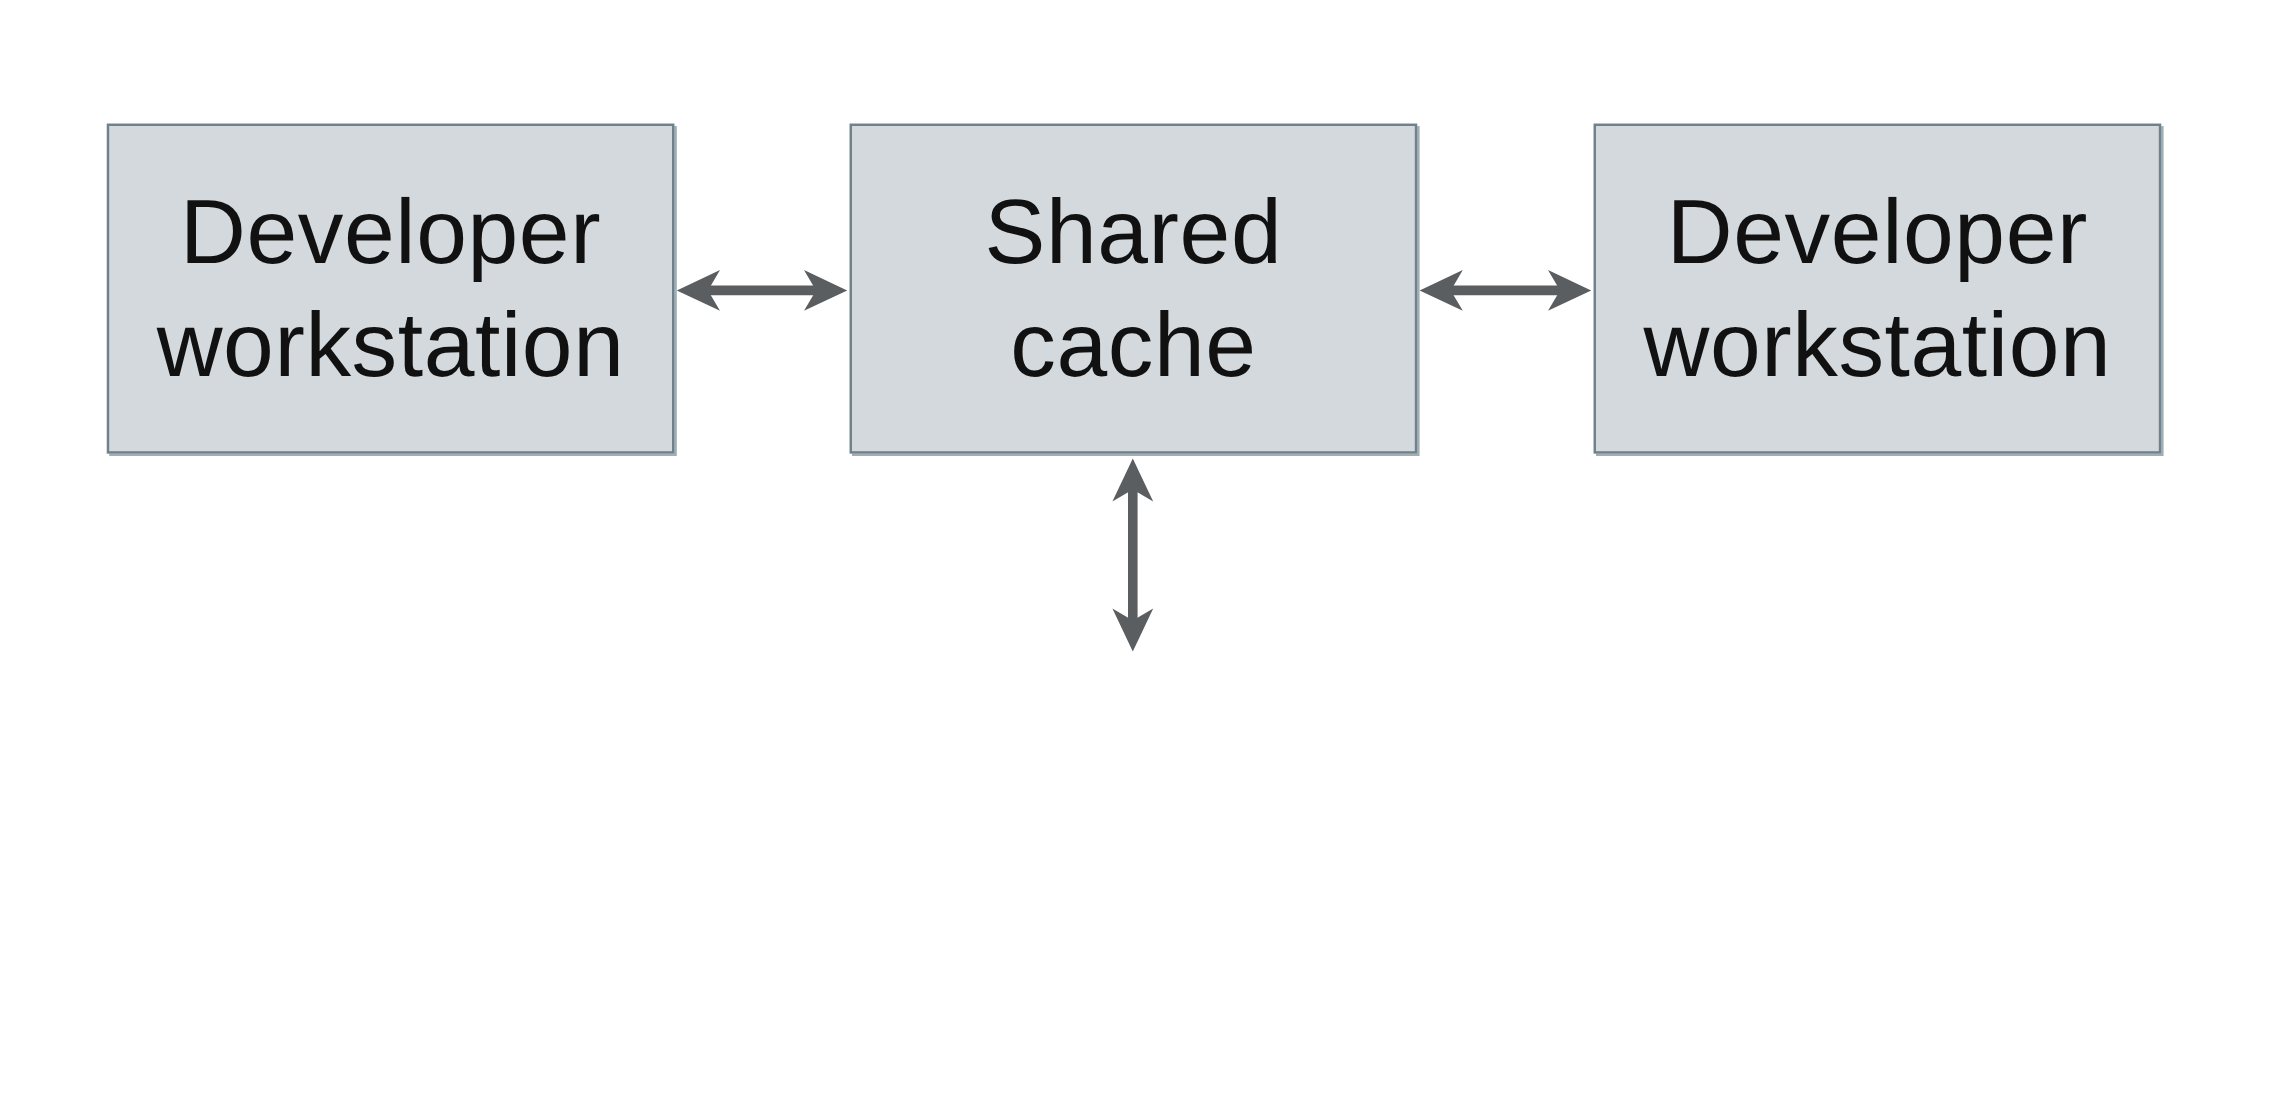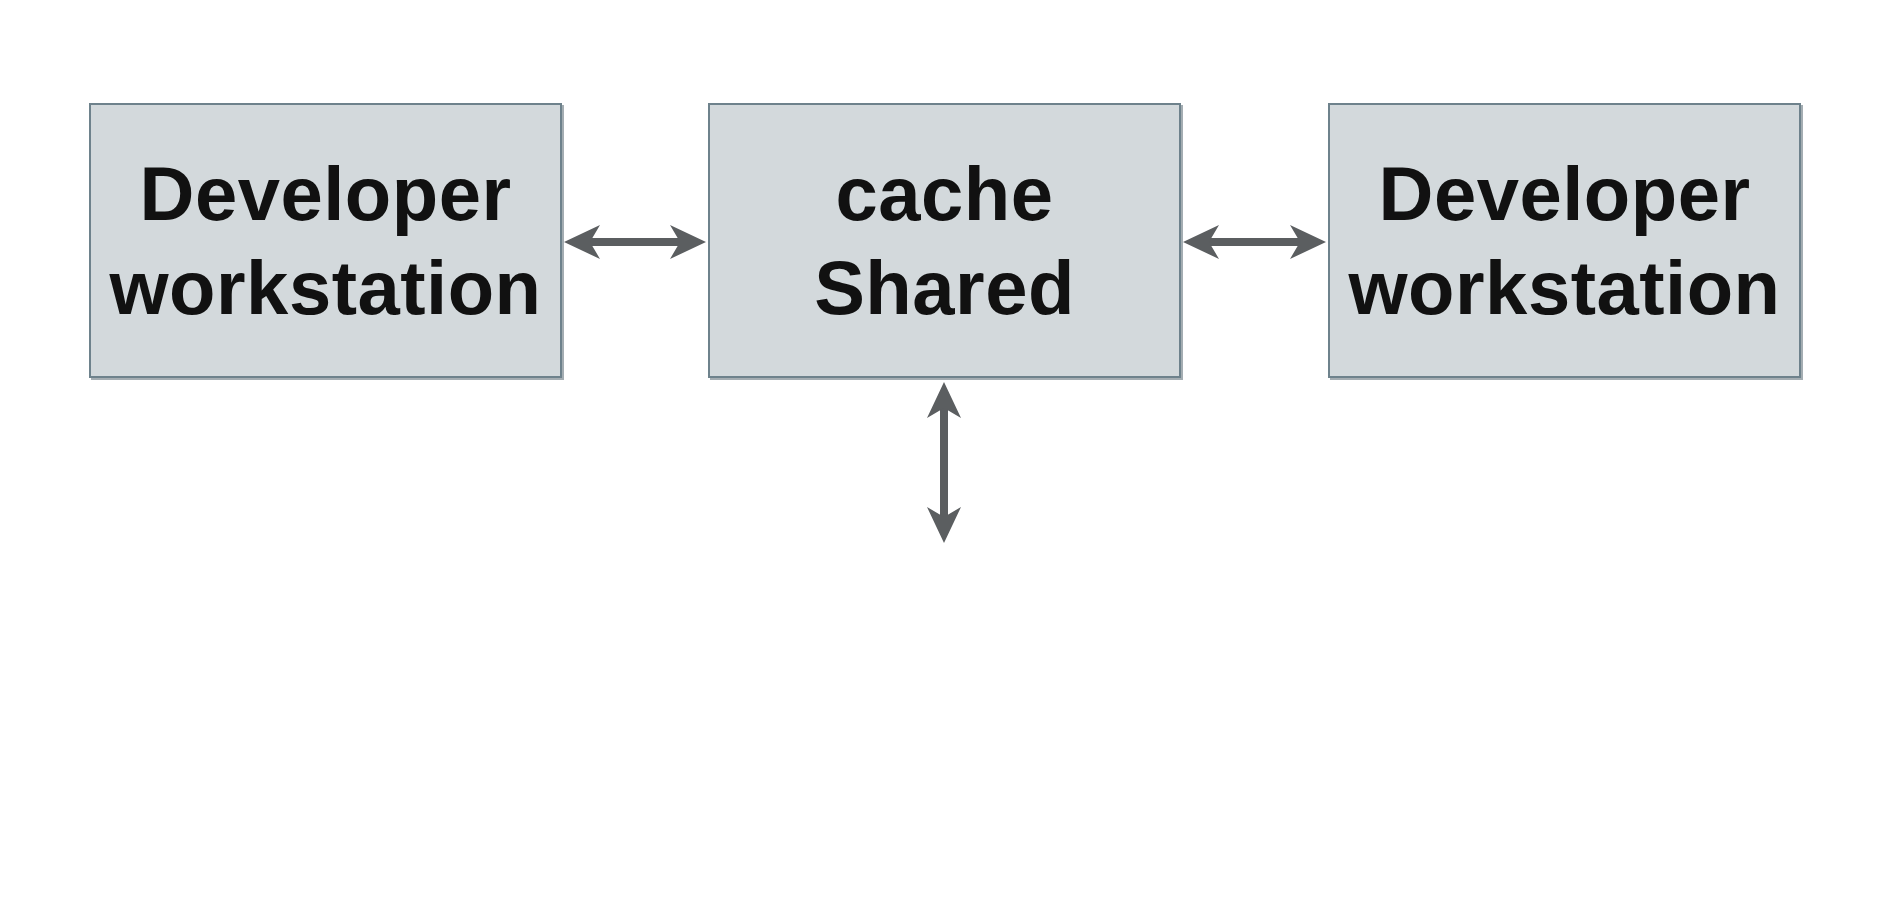--- a/index.html
+++ b/index.html
@@ -37,21 +37,21 @@
     text-align:center;
   }
   .node-a{left:89px;  top:103px; width:473px; height:275px;}
   .node-b{left:708px; top:103px; width:473px; height:275px;}
   .node-c{left:1328px;top:103px; width:473px; height:275px;}
   .node-d{left:709px; top:545px; width:471px; height:276px;}
   .node-label{
     color:var(--text);
     font-size:76px;
     line-height:94px;
-    font-weight:700;
+    font-weight:400;
     letter-spacing:0.5px;
   }
   .node-label .line{display:block;}
   .shaft{stroke-width:8;}
 </style>
 </head>
 <body>
 
 <div class="stage">
 
@@ -78,22 +78,22 @@
 
   <div class="node node-a">
     <div class="node-label">
       <span class="line">Developer</span>
       <span class="line">workstation</span>
     </div>
   </div>
 
   <div class="node node-b">
     <div class="node-label">
+      <span class="line">Shared</span>
       <span class="line">cache</span>
-      <span class="line">Shared</span>
     </div>
   </div>
 
   <div class="node node-c">
     <div class="node-label">
       <span class="line">Developer</span>
       <span class="line">workstation</span>
     </div>
   </div>
 

